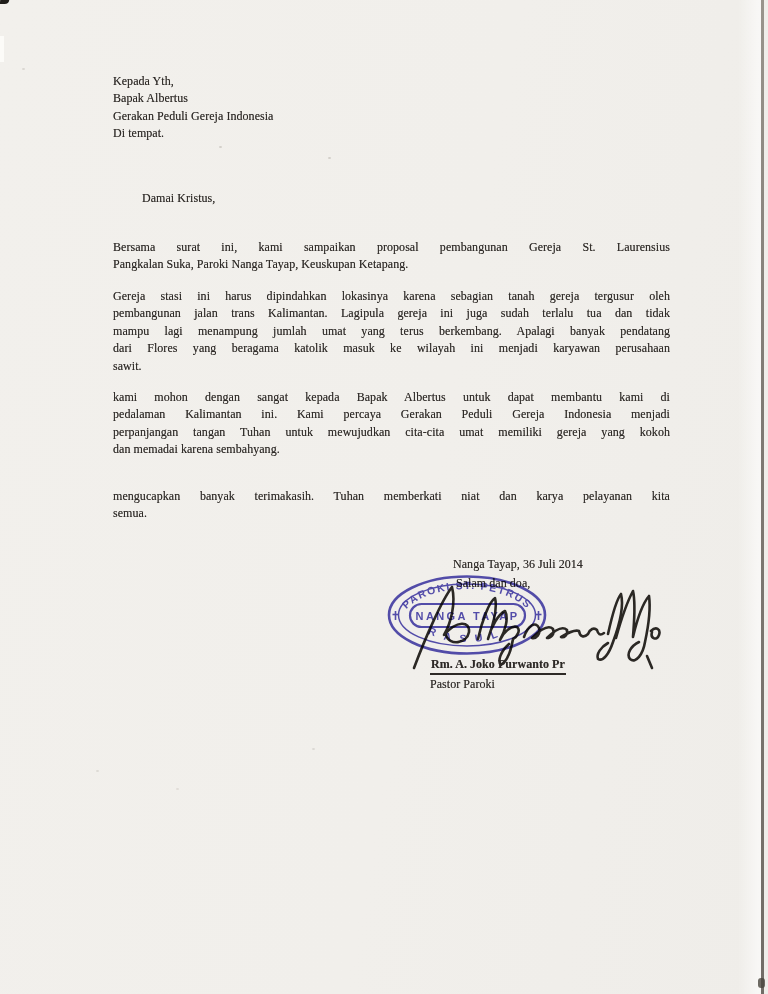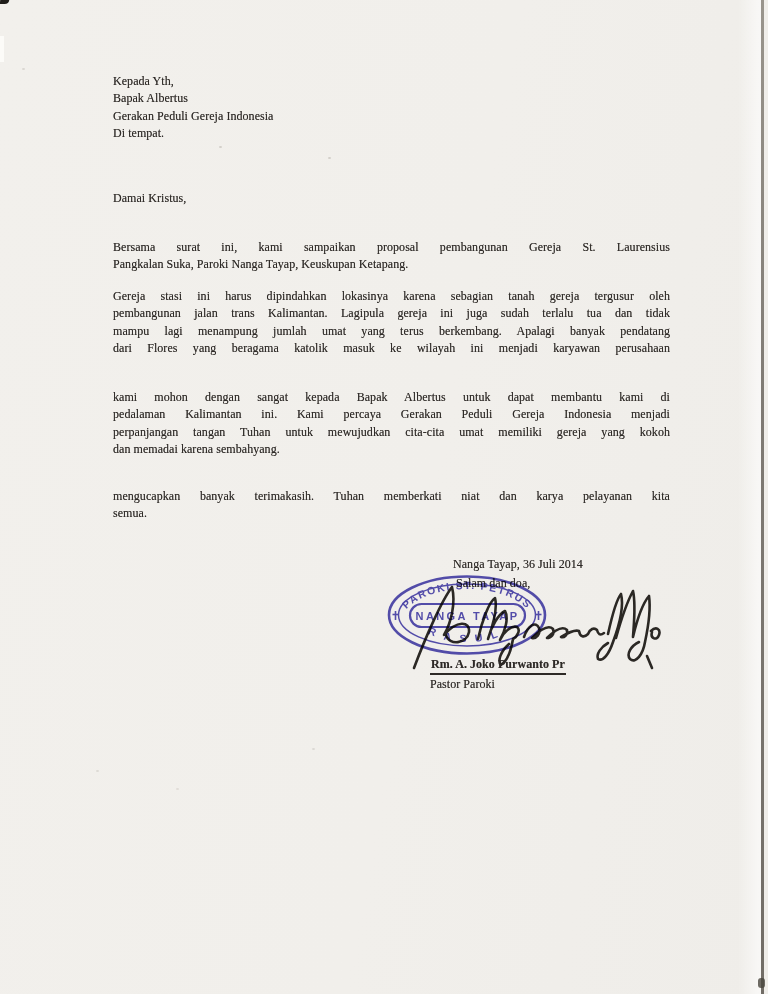--- a/index.html
+++ b/index.html
@@ -56,32 +56,33 @@
 
 <div class="page">
 
   <div class="txt bodyblock" style="top:73px;">
       <div class="line">Kepada Yth,</div>
       <div class="line">Bapak Albertus</div>
       <div class="line">Gerakan Peduli Gereja Indonesia</div>
       <div class="line">Di tempat.</div>
     </div>
 
-  <div class="txt bodyblock" style="top:190px;">Damai Kristus,</div>
+  <div class="txt bodyblock" style="top:190px;margin-left:29px;">Damai Kristus,</div>
 
   <div class="txt bodyblock" style="top:239px;">
       <div class="jline">Bersama surat ini, kami sampaikan proposal pembangunan Gereja St. Laurensius</div>
       <div class="line">Pangkalan Suka, Paroki Nanga Tayap, Keuskupan Ketapang.</div>
     </div>
 
   <div class="txt bodyblock" style="top:288px;">
       <div class="jline">Gereja stasi ini harus dipindahkan lokasinya karena sebagian tanah gereja tergusur oleh</div>
       <div class="jline">pembangunan jalan trans Kalimantan. Lagipula gereja ini juga sudah terlalu tua dan tidak</div>
       <div class="jline">mampu lagi menampung jumlah umat yang terus berkembang. Apalagi banyak pendatang</div>
       <div class="jline">dari Flores yang beragama katolik masuk ke wilayah ini menjadi karyawan perusahaan</div>
+      <div class="line">sawit.</div>
     </div>
 
   <div class="txt bodyblock" style="top:389px;">
       <div class="jline">kami mohon dengan sangat kepada Bapak Albertus untuk dapat membantu kami di</div>
       <div class="jline">pedalaman Kalimantan ini. Kami percaya Gerakan Peduli Gereja Indonesia menjadi</div>
       <div class="jline">perpanjangan tangan Tuhan untuk mewujudkan cita-cita umat memiliki gereja yang kokoh</div>
       <div class="line">dan memadai karena sembahyang.</div>
     </div>
 
   <div class="txt bodyblock" style="top:488px;">

